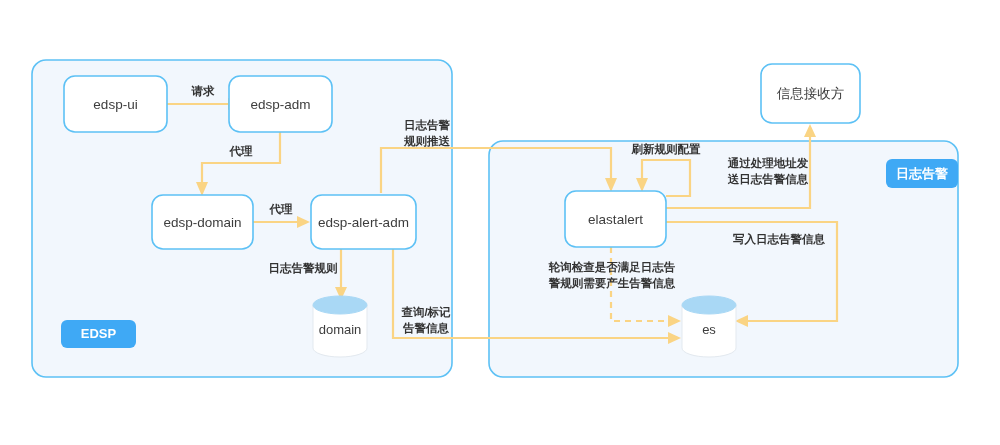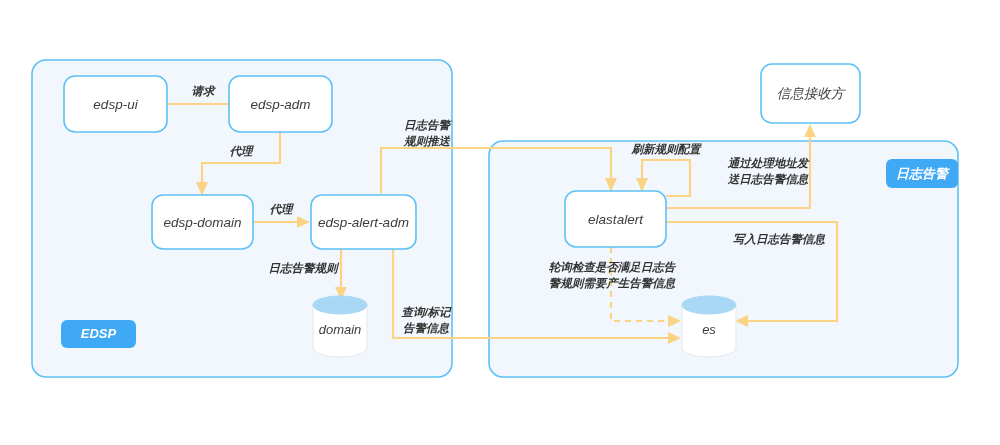--- a/index.html
+++ b/index.html
@@ -10,21 +10,20 @@
   body {
     width: 1000px;
     height: 445px;
     font-family: "Liberation Sans", "DejaVu Sans", sans-serif;
     overflow: hidden;
   }
   #diagram-root {
     position: relative;
     width: 1000px;
     height: 419px;
-    font-style: italic;
   }
   svg#diagram {
     display: block;
     width: 1000px;
     height: 445px;
   }
   .panel-rect {
     fill: #f2f7fd;
     stroke: #5dc1f5;
     stroke-width: 1.6;

